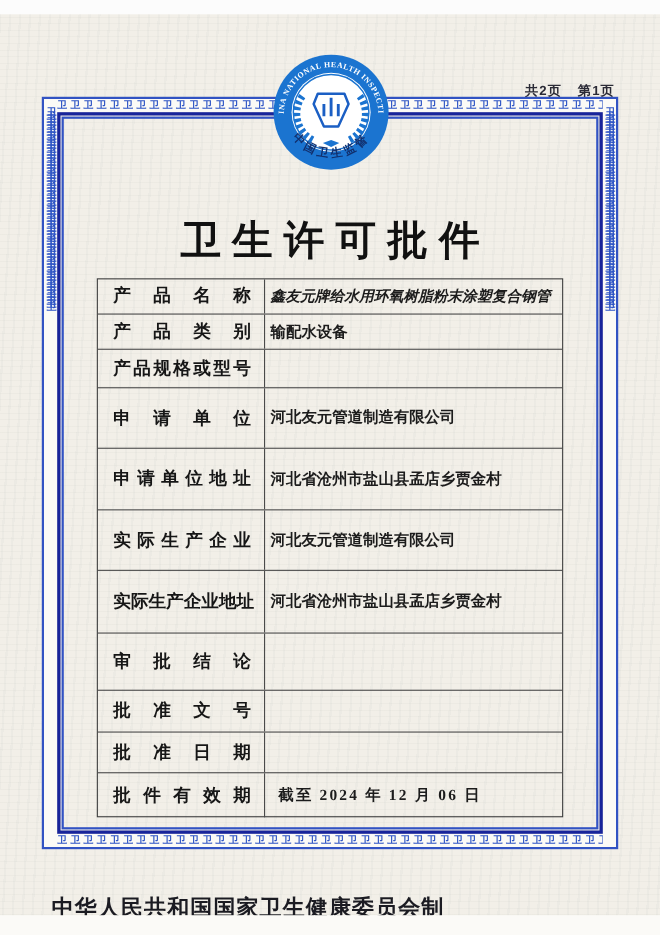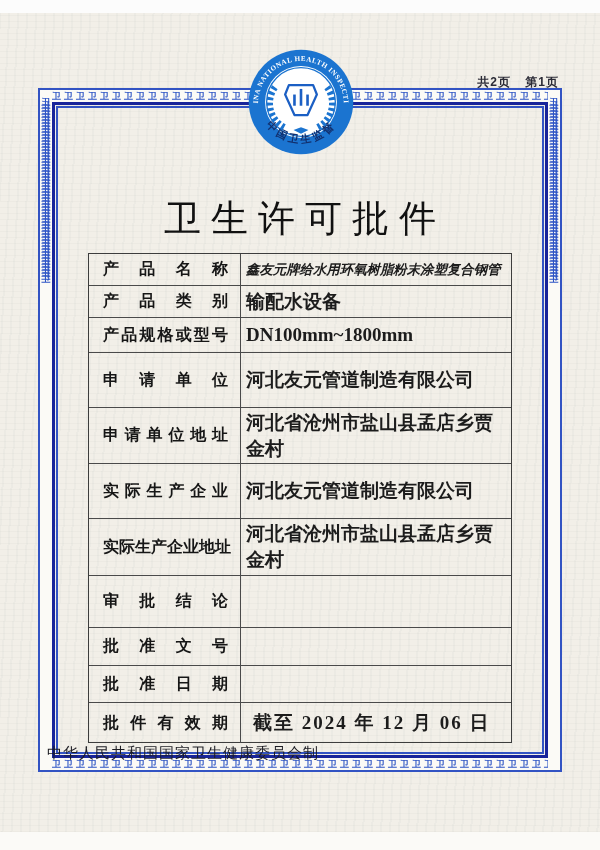--- a/index.html
+++ b/index.html
@@ -53,21 +53,21 @@
   
   .seal{position:absolute;left:245px;top:46px;width:112px;height:112px;z-index:5;}
 
   
   .doc-title{
     position:absolute;left:0;right:0;top:44px;text-align:center;
     font-size:26px;font-weight:bold;color:#141414;letter-spacing:1px;
   }
   .doc-subtitle{
     position:absolute;left:0;right:0;top:86px;text-align:center;
-    font-size:37px;font-weight:normal;color:#111;letter-spacing:10px;text-indent:10px;
+    font-size:37px;font-weight:bold;color:#111;letter-spacing:10px;text-indent:10px;
   }
 
   
   .cert-table{
     position:absolute;left:30px;top:145px;width:424px;height:490px;
     border:1px solid #3d3d3d;box-sizing:border-box;background:transparent;
   }
   .t-row{display:flex;border-bottom:1px solid #4a4a4a;box-sizing:border-box;}
   .t-row:last-child{border-bottom:none;}
   .t-row:nth-child(1){height:32px;}
@@ -83,31 +83,31 @@
   .t-row:nth-child(11){height:40px;}
   .t-label{
     width:152px;box-sizing:border-box;border-right:1px solid #4a4a4a;
     padding:0 12px 0 14px;display:flex;align-items:center;
     font-family:"Liberation Sans","DejaVu Sans",sans-serif;
     font-size:16px;font-weight:bold;color:#161616;
   }
   .t-label .jc{display:flex;justify-content:space-between;width:100%;}
   .t-value{
     flex:1;display:flex;align-items:center;box-sizing:border-box;
-    padding:0 4px 0 5px;font-size:19px;font-weight:bold;color:#1c1c1c;
+    padding:0 4px 0 5px;font-size:14px;font-weight:bold;color:#1c1c1c;
   }
   .v-name{font-size:13.4px;letter-spacing:0;font-style:italic;}
   .v-conclusion{display:block;padding:7px 8px 0 8px;font-size:13.5px;line-height:1.5;text-indent:2em;}
   .v-docno{white-space:pre;padding-left:14px;letter-spacing:1px;}
   .v-date{justify-content:center;letter-spacing:2px;}
   .v-valid{padding-left:12px;letter-spacing:2px;}
 
   .footer{
-    position:absolute;left:47px;top:744px;
-    font-size:15px;font-weight:normal;color:#1b1b22;letter-spacing:1px;
+    position:absolute;left:47px;top:812px;
+    font-size:20px;font-weight:bold;color:#1b1b22;letter-spacing:1px;
   }
 </style>
 </head>
 <body>
 
 <div class="paper">
 
   <div class="strip-top"></div>
 
   <div class="page-indicator">
@@ -154,21 +154,20 @@
                   <span class="jc">
                     <span>产</span>
                     <span>品</span>
                     <span>规</span>
                     <span>格</span>
                     <span>或</span>
                     <span>型</span>
                     <span>号</span>
                   </span>
                 </div>
-              <div class="t-value">DN100mm~1800mm</div>
             </div>
             <div class="t-row">
               <div class="t-label">
                   <span class="jc">
                     <span>申</span>
                     <span>请</span>
                     <span>单</span>
                     <span>位</span>
                   </span>
                 </div>

